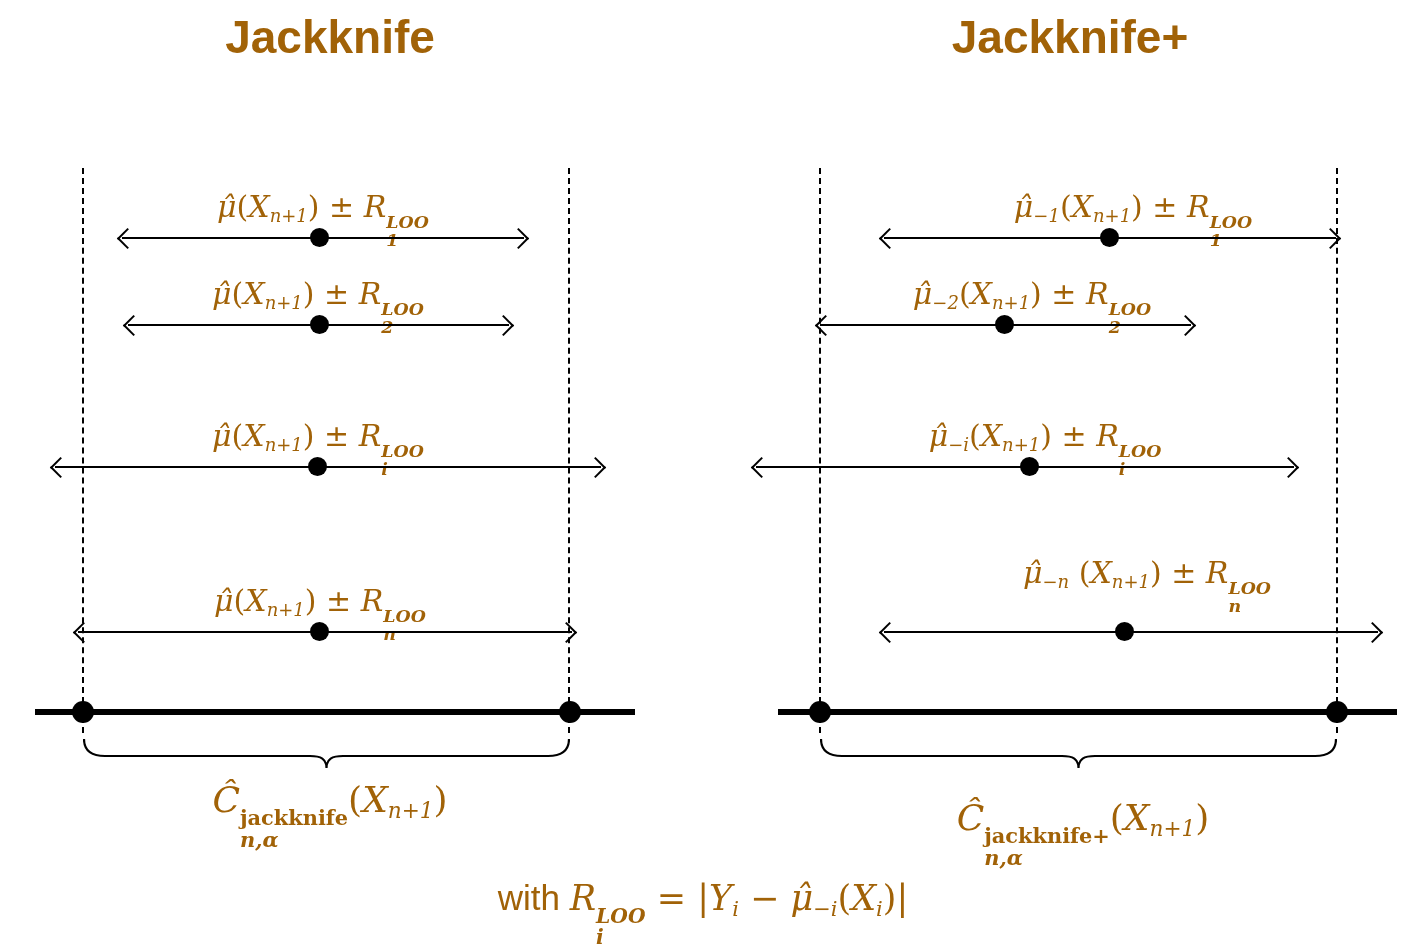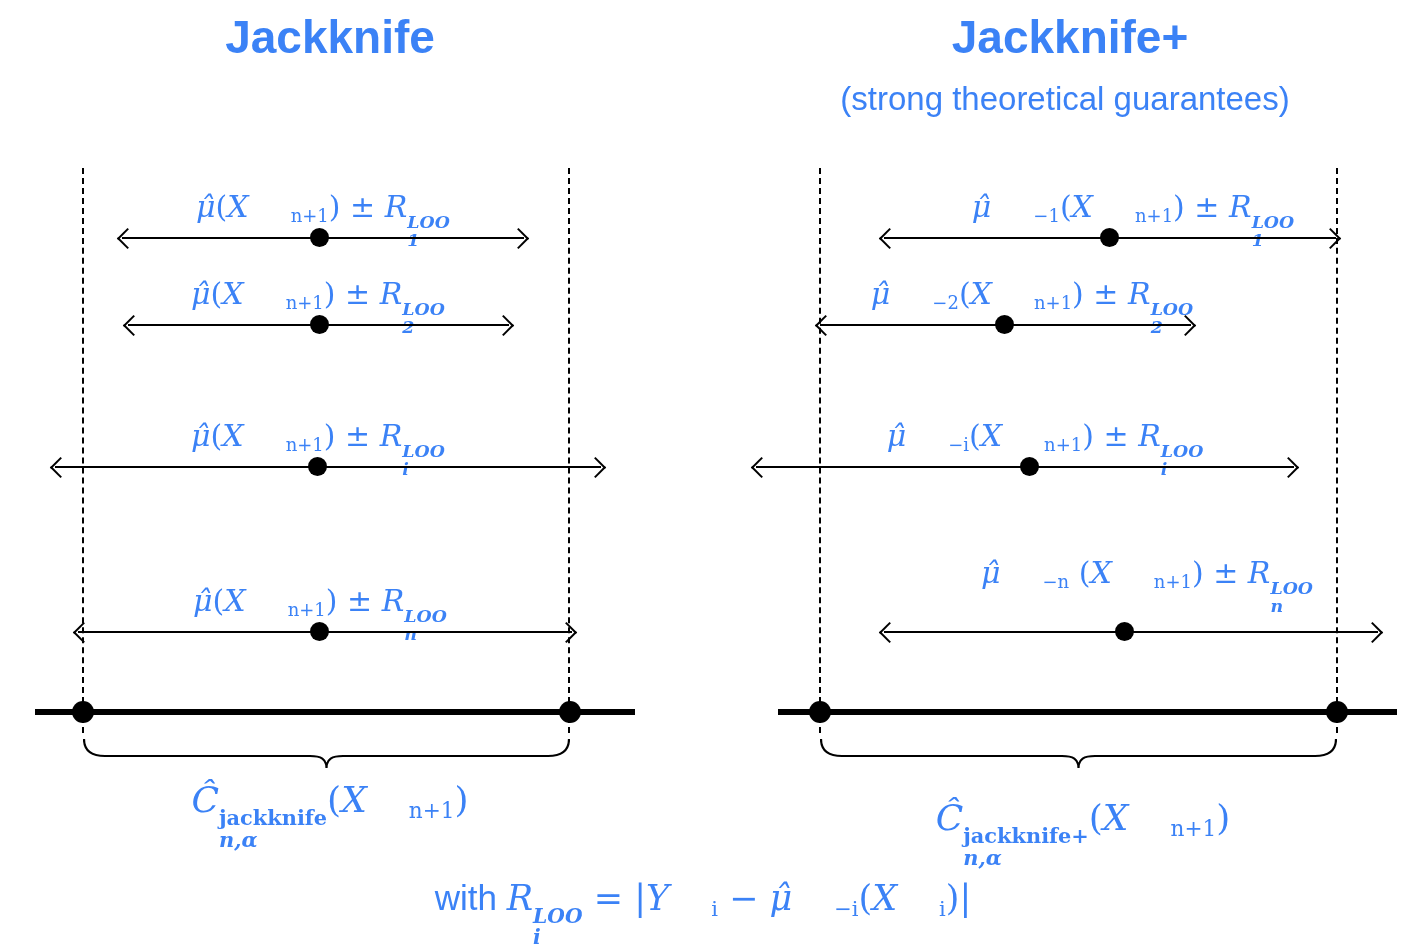--- a/index.html
+++ b/index.html
@@ -1,17 +1,17 @@
 <!DOCTYPE html>
 <html><head>
 <meta charset="utf-8">
 <style>
   html,body{margin:0;padding:0;background:#ffffff;}
   .canvas{position:relative;width:1410px;height:948px;background:#ffffff;overflow:hidden;
-          font-family:"DejaVu Serif",serif;color:#3b82f6;}
+          font-family:"DejaVu Serif",serif;color:#a16207;}
 
   
   .title{position:absolute;font-family:"Liberation Sans",sans-serif;font-weight:600;
          font-size:46px;text-align:center;white-space:nowrap;}
   .subtitle{position:absolute;font-family:"Liberation Sans",sans-serif;font-weight:500;
          font-size:33px;text-align:center;white-space:nowrap;}
 
   
   .dash{position:absolute;width:0;border-left:2.5px dashed #000;}
 
@@ -27,21 +27,21 @@
 
   
   .numline{position:absolute;height:6px;background:#000;}
 
   
   .mlabel{position:absolute;font-size:30px;line-height:1;white-space:nowrap;transform:translateX(-50%);}
   .mlabel-big{position:absolute;font-size:36px;line-height:1;white-space:nowrap;transform:translateX(-50%);}
   .seg-t{font-style:normal;}
   .seg-i{font-style:italic;}
   .seg-s{font-family:"Liberation Sans",sans-serif;font-style:normal;}
-  .seg-sub{font-size:0.6em;vertical-align:-0.28em;margin-left:42px;}
+  .seg-sub{font-size:0.6em;font-style:italic;vertical-align:-0.28em;}
   .ss{display:inline-flex;flex-direction:column;align-items:flex-start;
       font-size:0.58em;line-height:1.05;vertical-align:-0.62em;font-style:italic;font-weight:bold;}
   .ss .top,.ss .bot{display:block;}
   .ss.roman-top .top{font-style:normal;}
 
   .brace{position:absolute;}
 </style>
 </head>
 <body>
 
@@ -87,21 +87,20 @@
   <svg class="brace" style="left:83px;top:738px;" width="487" height="32" viewBox="0 0 487 32">
     <path d="M 1 1 C 1 13 9 18 22 18 L 227 18 C 238 18 243.5 21 243.5 30 C 243.5 21 249 18 260 18 L 465 18 C 478 18 486 13 486 1" fill="none" stroke="#000" stroke-width="2.2"></path>
   </svg>
 
   <div class="mlabel-big" style="left:330px;top:782px;"><span class="seg-i">Ĉ</span><span class="ss roman-top">
         <span class="top">jackknife</span>
         <span class="bot">n,α</span>
       </span><span class="seg-t">(</span><span class="seg-i">X</span><span class="seg-sub">n+1</span><span class="seg-t">)</span></div>
 
   <div class="title" style="left:790px;top:10px;width:560px;">Jackknife+</div>
-  <div class="subtitle" style="left:720px;top:80px;width:690px;">(strong theoretical guarantees)</div>
 
   <div class="dash" style="left:819px;top:168px;height:565px;"></div>
   <div class="dash" style="left:1336px;top:168px;height:565px;"></div>
 
   <div class="mlabel" style="left:1133px;top:192px;"><span class="seg-i">μ̂</span><span class="seg-sub">−1</span><span class="seg-t">(</span><span class="seg-i">X</span><span class="seg-sub">n+1</span><span class="seg-t">) ± </span><span class="seg-i">R</span><span class="ss">
         <span class="top">LOO</span>
         <span class="bot">1</span>
       </span></div>
   <div class="arrow" style="left:884px;top:237px;width:452px;"></div>
   <div class="dot" style="left:1100px;top:228px;"></div>

